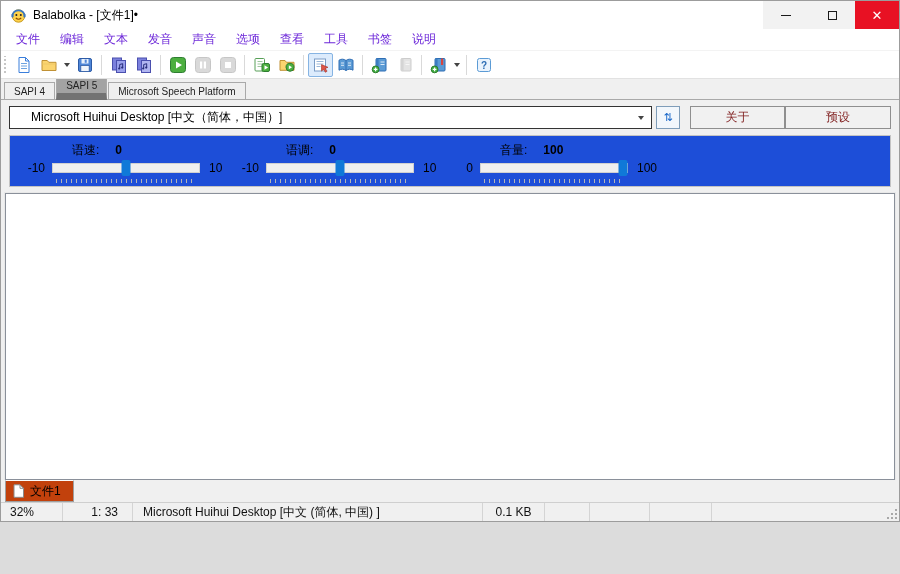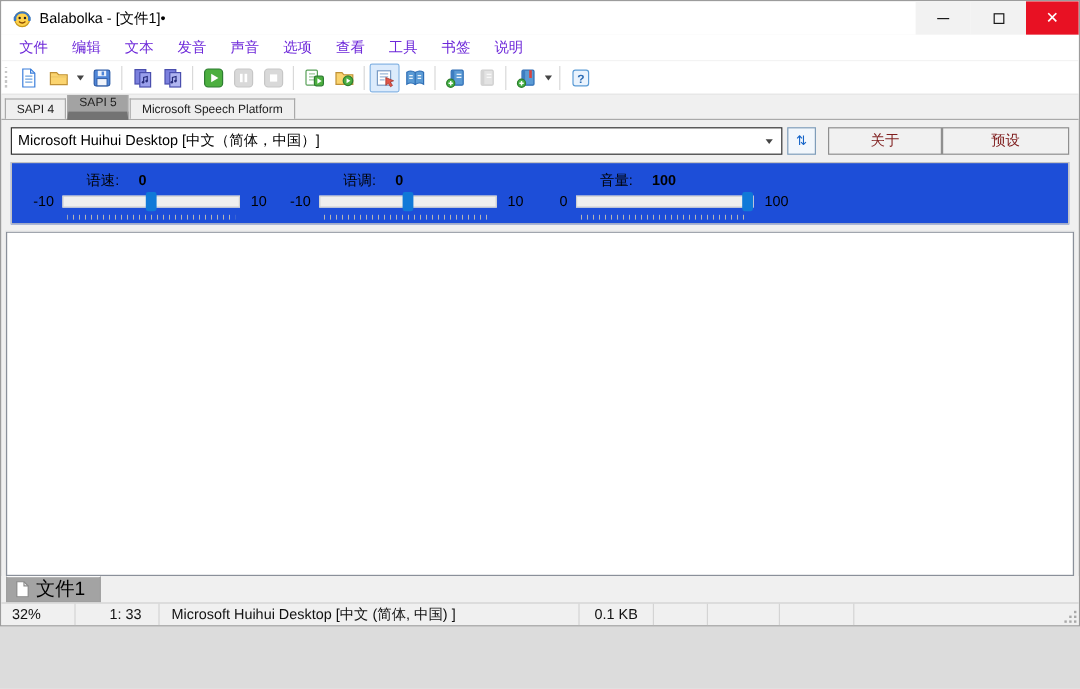--- a/index.html
+++ b/index.html
@@ -32,21 +32,21 @@
   .dd-arrow{width:0;height:0;border-left:3.5px solid transparent;border-right:3.5px solid transparent;border-top:4px solid #444}
 
   
   .tabstrip{height:21px;display:flex;align-items:flex-end;padding-left:3px;flex:none;border-bottom:1px solid #a9a9a9;background:#f0f0f0}
   .tab{font-size:10px;padding:3px 9px 2px;border:1px solid #a9a9a9;border-bottom:none;background:#efefef;margin-right:1px;color:#222;white-space:nowrap}
   .tab.active{background:#a3a3a3;padding-top:5px;margin-bottom:-1px;border-bottom:7px solid #737373}
 
   
   .voice-row{display:flex;align-items:center;padding:6px 8px 4px;flex:none}
   .combo{flex:1;height:23px;border:1px solid #333;background:#fff;display:flex;align-items:center;min-width:0}
-  .combo-text{flex:1;font-size:12px;padding-left:5px;color:#000;white-space:nowrap;overflow:hidden}
+  .combo-text{flex:1;font-size:12px;padding-left:21px;color:#000;white-space:nowrap;overflow:hidden}
   .combo-arrow{width:20px;display:flex;align-items:center;justify-content:center;flex:none}
   .refresh-btn{width:24px;height:23px;margin-left:4px;border:1px solid #7f9db9;background:#f2f7fc;color:#1464c8;font-size:11px;display:flex;align-items:center;justify-content:center;flex:none}
   .push-btn{height:23px;border:1px solid #8f8f8f;background:#f1f1f1;font-size:12px;display:flex;align-items:center;justify-content:center;color:#7f1d1d;flex:none}
   .btn-about{width:95px;margin-left:10px}
   .btn-presets{width:106px;}
 
   
   .slider-panel{margin:2px 8px 6px;border:1px solid #c3c3c3;background:#1d4ed8;height:52px;display:flex;padding:5px 0 0 12px;flex:none}
   .slider-group{width:214px;display:flex;flex-direction:column;flex:none}
   .sg-caption{display:flex;font-size:12px;padding-left:50px;gap:16px;height:18px;align-items:center}
@@ -58,21 +58,21 @@
   .track{position:absolute;left:0;right:0;top:3px;height:10px;background:#efefef;border:1px solid #d0d0d0}
   .rail{position:absolute;left:5px;right:5px;top:0;height:16px}
   .thumb{position:absolute;top:0;width:9px;height:16px;background:#1079d8;border-radius:2px;transform:translateX(-50%)}
   .ticks{position:absolute;left:4px;right:4px;top:19px;height:4px;background:repeating-linear-gradient(90deg,#b5b5b5 0 1px,transparent 1px 5px)}
 
   
   .editor{flex:1;margin:0 4px;background:#fff;border:1px solid #8a909a;outline:1px solid #e8e8e8}
 
   
   .doc-tabbar{height:22px;flex:none;display:flex;align-items:stretch;padding-left:4px;background:#f0f0f0}
-  .doc-tab{display:flex;align-items:center;gap:5px;padding:0 12px 0 6px;background:#a3a3a3;border:1px solid #9f9f9f;border-top:1px solid #fbfbfb;font-size:16px;white-space:nowrap}
+  .doc-tab{display:flex;align-items:center;gap:5px;padding:0 12px 0 6px;background:#c2410c;border:1px solid #9f9f9f;border-top:1px solid #fbfbfb;font-size:12px;white-space:nowrap}
 
   
   .statusbar{height:19px;flex:none;background:#f0f0f0;border-top:1px solid #cfcfcf;display:flex;align-items:stretch;font-size:12px;color:#111}
   .sb-cell{display:flex;align-items:center;border-right:1px solid #d4d4d4;padding:0 6px;white-space:nowrap;overflow:hidden}
   .sb-zoom{width:62px;padding-left:9px}
   .sb-pos{width:70px;justify-content:flex-end;padding-right:14px}
   .sb-voice{width:350px;padding-left:10px}
   .sb-size{width:62px;justify-content:center}
   .sb-e1{width:45px}.sb-e2{width:60px}.sb-e3{width:62px}
   .sb-last{flex:1;border-right:none;justify-content:flex-end;align-items:flex-end;padding:0 1px 1px 0}

